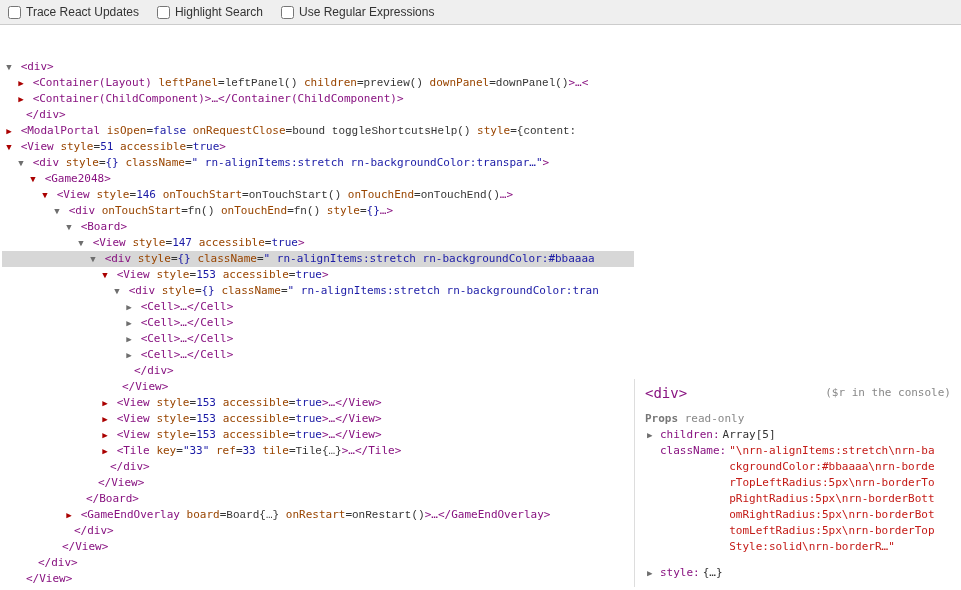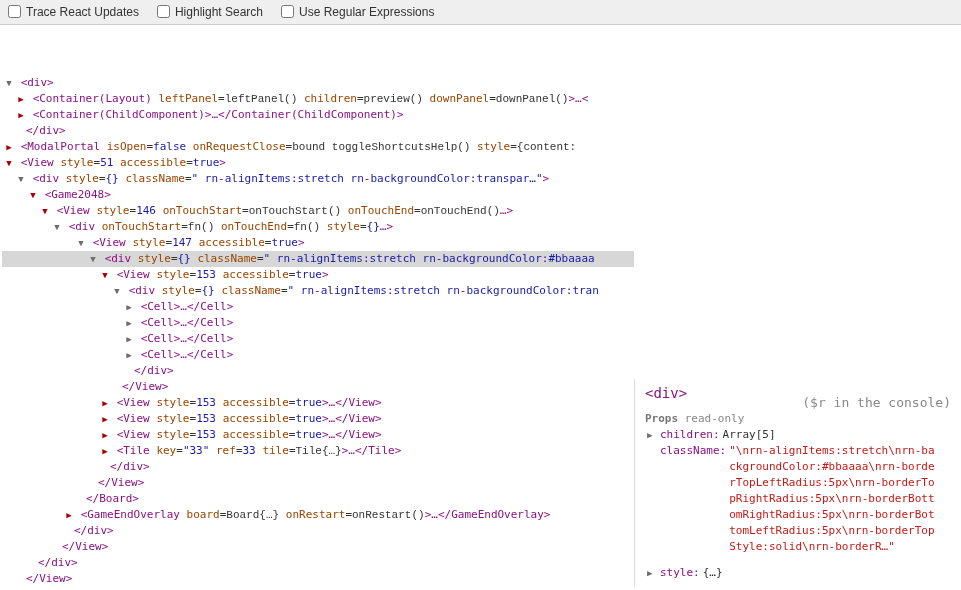--- a/index.html
+++ b/index.html
@@ -1,35 +1,35 @@
 <!DOCTYPE html>
 <html><head>
 <meta charset="utf-8">
 <style>
 * { box-sizing: border-box; margin: 0; padding: 0; }
 body { font-family: Menlo, Monaco, Consolas, monospace; font-size: 11px; color: #333; background: #fff; width: 961px; height: 590px; overflow: hidden; }
 .toolbar { background: #efefef; border-bottom: 1px solid #ccc; padding: 5px 8px; display: flex; gap: 18px; align-items: center; }
-.toolbar label { display: flex; align-items: flex-start; gap: 5px; font-family: -apple-system, BlinkMacSystemFont, sans-serif; font-size: 12px; color: #333; cursor: pointer; }
+.toolbar label { display: flex; align-items: flex-end; gap: 5px; font-family: -apple-system, BlinkMacSystemFont, sans-serif; font-size: 12px; color: #333; cursor: pointer; }
 .toolbar input[type=checkbox] { cursor: pointer; }
 .main { display: flex; height: calc(100% - 28px); align-items: flex-end; }
 .tree-panel { flex: 0 0 634px; overflow: hidden; padding-top: 3px; padding-left: 2px; line-height: 16px; }
 .props-panel { flex: 1; border-left: 1px solid #ddd; padding: 6px 10px; overflow: hidden; line-height: 16px; position: relative; }
 .tree-row { white-space: nowrap; position: relative; }
 .tree-row.sel { background: #d7d7d7; }
 .arrow { display: inline-block; width: 10px; text-align: center; color: #6e6e6e; cursor: pointer; user-select: none; }
 .arrow.red { color: #a00; }
 .arrow.coll::before { content: "▶"; font-size: 9px; }
 .arrow.exp::before { content: "▼"; font-size: 9px; }
 .tag { color: #881280; }
 .attr { color: #994500; }
 .val { color: #1a1aa6; }
 .fn { color: #333; font-family: Liberation Mono, monospace; }
 .dim { color: #888; }
 .props-title { font-family: Menlo, Monaco, monospace; font-size: 14px; color: #881280; }
-.console-hint { position: absolute; top: 16px; right: 10px; color: #888; font-size: 13px; }
+.console-hint { position: absolute; top: 6px; right: 10px; color: #888; font-size: 11px; }
 .props-section { margin-top: 10px; font-family: Menlo, Monaco, monospace; }
 .props-header { color: #777; }
 .prop-row { display: flex; align-items: flex-start; gap: 3px; padding-left: 2px; }
 .prop-arrow { display: inline-block; width: 10px; color: #6e6e6e; cursor: pointer; user-select: none; font-size: 9px; }
 .prop-key { color: #881280; }
 .prop-val { color: #333; }
 .prop-str { color: #c41a16; word-break: break-all; }
 .stack { display: inline-block; vertical-align: top; }
 </style>
 </head>
@@ -112,20 +112,24 @@
     </div>
 
     <div class="tree-row" style="padding-left:50px">
       <span class="arrow exp"></span>
       <span class="tag">&lt;<span>div</span></span>
       <span class="attr"> <span>onTouchStart</span></span>=<span class="fn">fn()</span>
       <span class="attr"> <span>onTouchEnd</span></span>=<span class="fn">fn()</span>
       <span class="attr"> <span>style</span></span>=<span class="val">{}</span><span class="tag">…&gt;</span>
     </div>
 
+    <div class="tree-row" style="padding-left:62px">
+      <span class="arrow exp"></span>
+      <span class="tag">&lt;<span>Board</span>&gt;</span>
+    </div>
 
     <div class="tree-row" style="padding-left:74px">
       <span class="arrow exp"></span>
       <span class="tag">&lt;<span>View</span></span>
       <span class="attr"> <span>style</span></span>=<span class="val">147</span>
       <span class="attr"> <span>accessible</span></span>=<span class="val">true</span><span class="tag">&gt;</span>
     </div>
 
     <div class="tree-row sel" style="padding-left:86px">
       <span class="arrow exp"></span>

